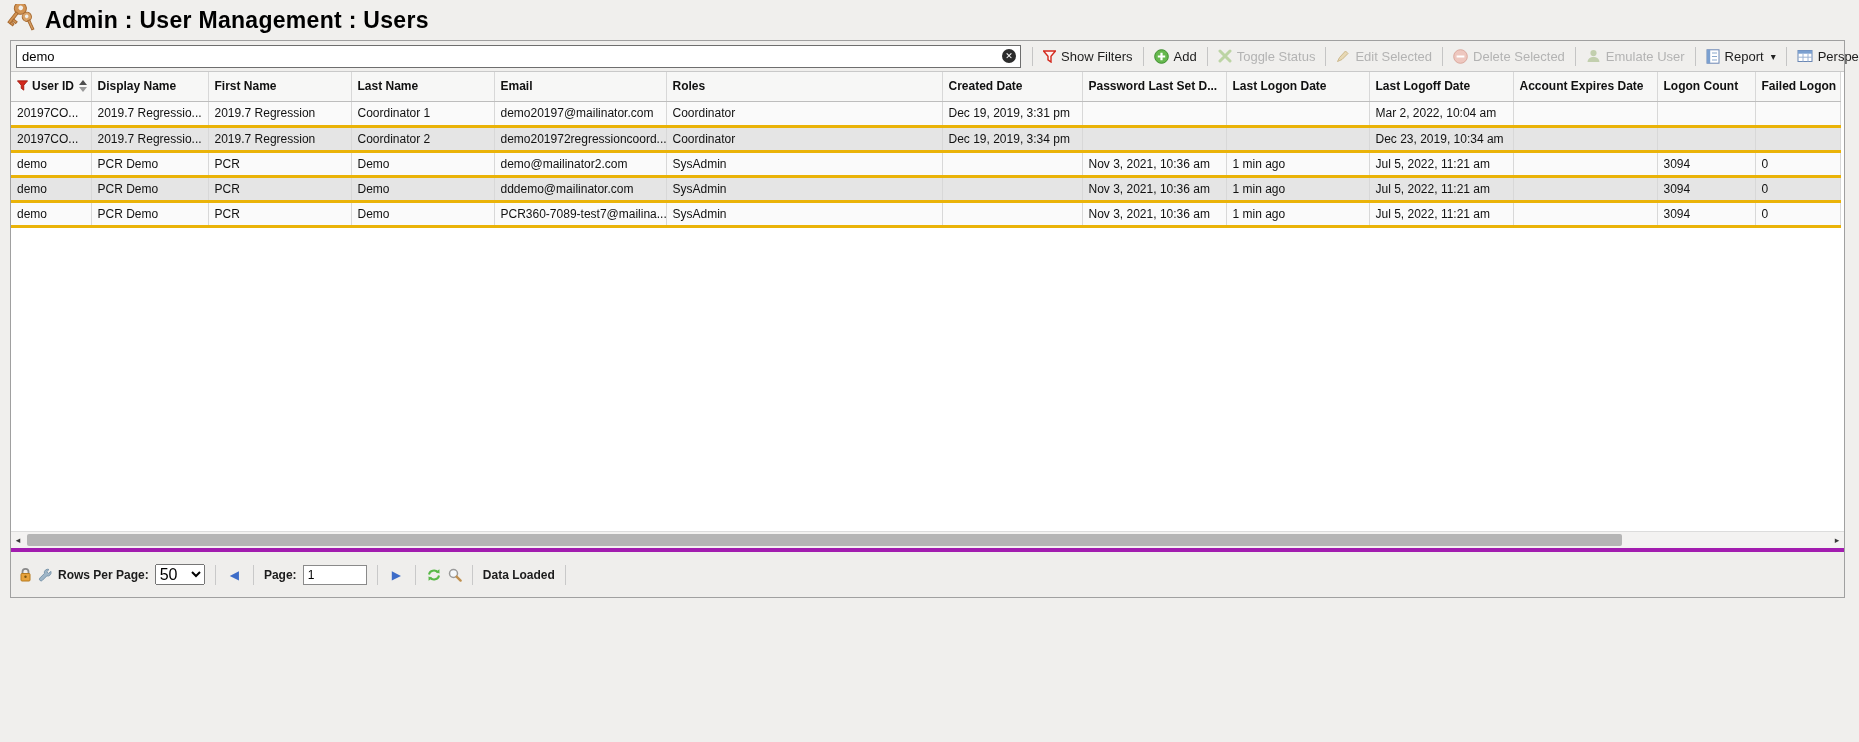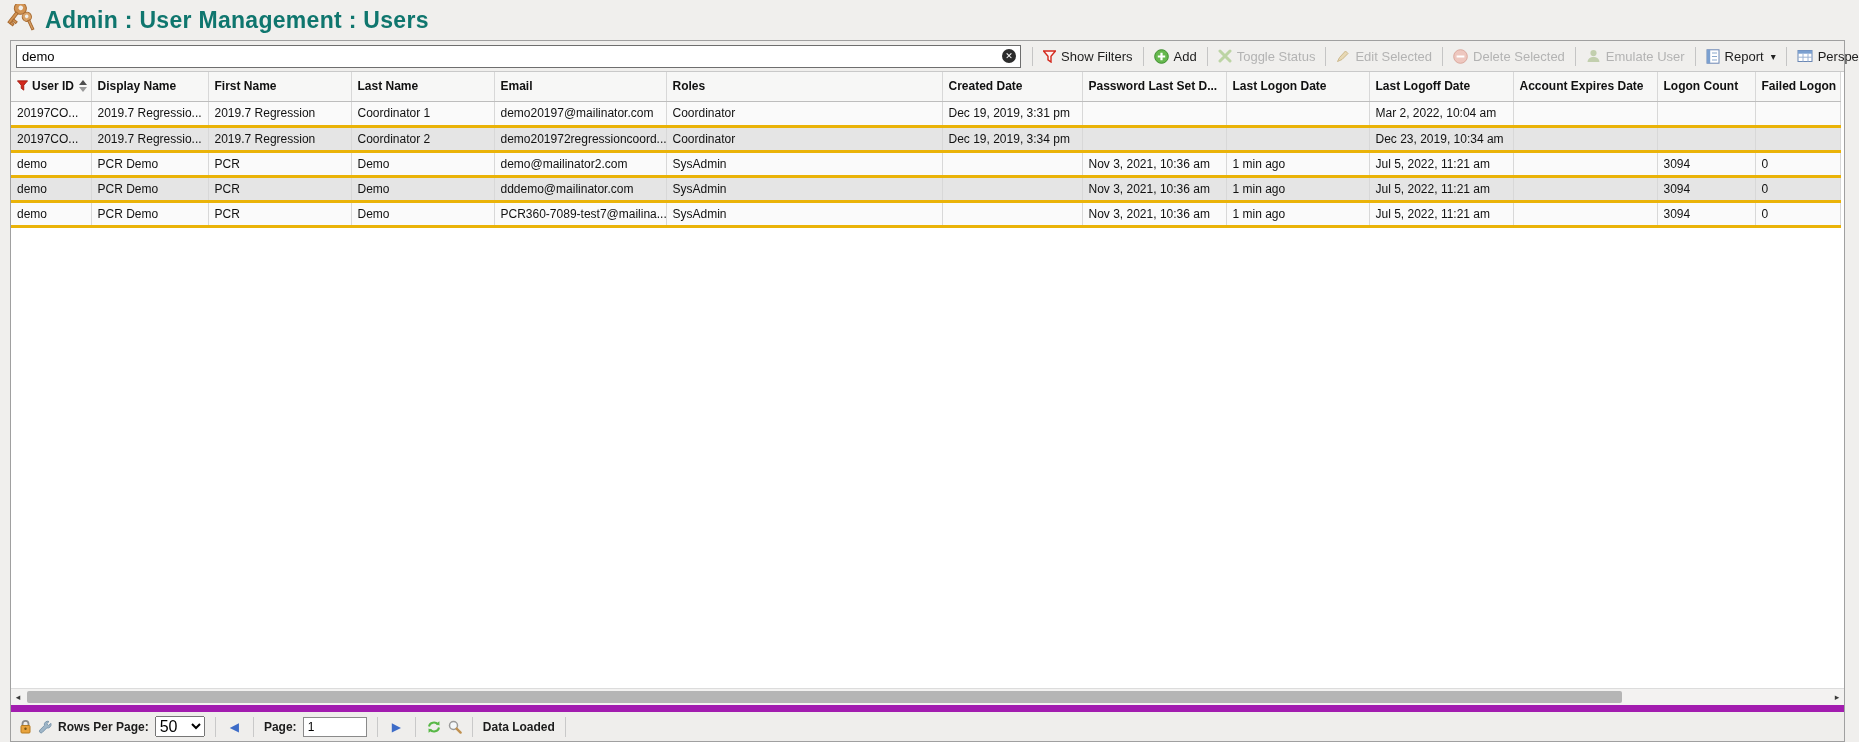--- a/index.html
+++ b/index.html
@@ -1,20 +1,20 @@
 <!DOCTYPE html>
 <html><head>
 <meta charset="utf-8">
 <style>
   * { margin:0; padding:0; box-sizing:border-box; }
   html,body { width:1859px; height:742px; overflow:hidden; background:#f0efed;
     font-family:"Liberation Sans","DejaVu Sans",sans-serif; }
   .titlebar { height:40px; display:flex; align-items:center; padding-left:6px; gap:5px; }
-  .page-title { font-size:23px; font-weight:700; color:#0f766e; letter-spacing:.3px; }
-  .panel { position:absolute; left:10px; top:40px; width:1835px; height:702px;
+  .page-title { font-size:23px; font-weight:700; color:#000000; letter-spacing:.3px; }
+  .panel { position:absolute; left:10px; top:40px; width:1835px; height:558px;
     background:#fff; border:1px solid #a0a0a0; display:flex; flex-direction:column; }
   
   .toolbar { flex:0 0 31px; background:#f0efed; display:flex; align-items:center;
     padding:0 5px; gap:2px; border-bottom:1px solid #c9c9c9; }
   .search-wrap { position:relative; flex:0 0 1005px; height:23px; margin-right:6px; }
   .search-input { width:100%; height:100%; border:1px solid #6e6e6e; font-size:13px;
     padding:0 22px 0 5px; font-family:inherit; background:#fff; }
   .clear-btn { position:absolute; right:5px; top:4px; width:14px; height:14px; border-radius:50%;
     background:#2b2b2b; color:#fff; font-size:9px; line-height:14px; text-align:center;
     font-weight:700; cursor:pointer; }
@@ -45,22 +45,22 @@
   .sort .dn { border-top:5px solid #9a9a9a; }
   
   .hscroll { flex:0 0 17px; display:flex; align-items:center; background:#f3f2f1;
     border-top:1px solid #dcdcdc; }
   .hs-arrow { flex:0 0 14px; text-align:center; font-size:9px; color:#3a3a3a;
     font-family:"DejaVu Sans",sans-serif; cursor:pointer; line-height:16px; }
   .hs-track { flex:1; position:relative; height:100%; }
   .hs-thumb { position:absolute; left:2px; top:2px; height:12px; width:1595px;
     background:#b5b5b5; border-radius:2px; cursor:pointer; }
   
-  .footer { flex:0 0 32px; background:#efeeec; border-top:7px solid #a21caf;
-    display:flex; align-items:center; gap:6px; padding:4px 8px; font-size:12px; font-weight:700; color:#1c1c1c; }
+  .footer { flex:0 0 32px; background:#efeeec; border-top:4px solid #a21caf;
+    display:flex; align-items:center; gap:6px; padding:12px 8px; font-size:12px; font-weight:700; color:#1c1c1c; }
   .f-sep { width:1px; height:20px; background:#c9c9c9; margin:0 4px; }
   .rpp-select { height:21px; font-size:16px; font-family:inherit; width:50px; }
   .page-input { width:64px; height:20px; border:1px solid #8a8a8a; font-size:12px;
     padding-left:4px; font-family:inherit; }
   .pg-arrow { color:#3d6cc8; font-size:12px; font-family:"DejaVu Sans",sans-serif;
     cursor:pointer; padding:0 4px; }
   .f-icon { display:inline-flex; align-items:center; cursor:pointer; }
 </style>
 </head>
 <body>

